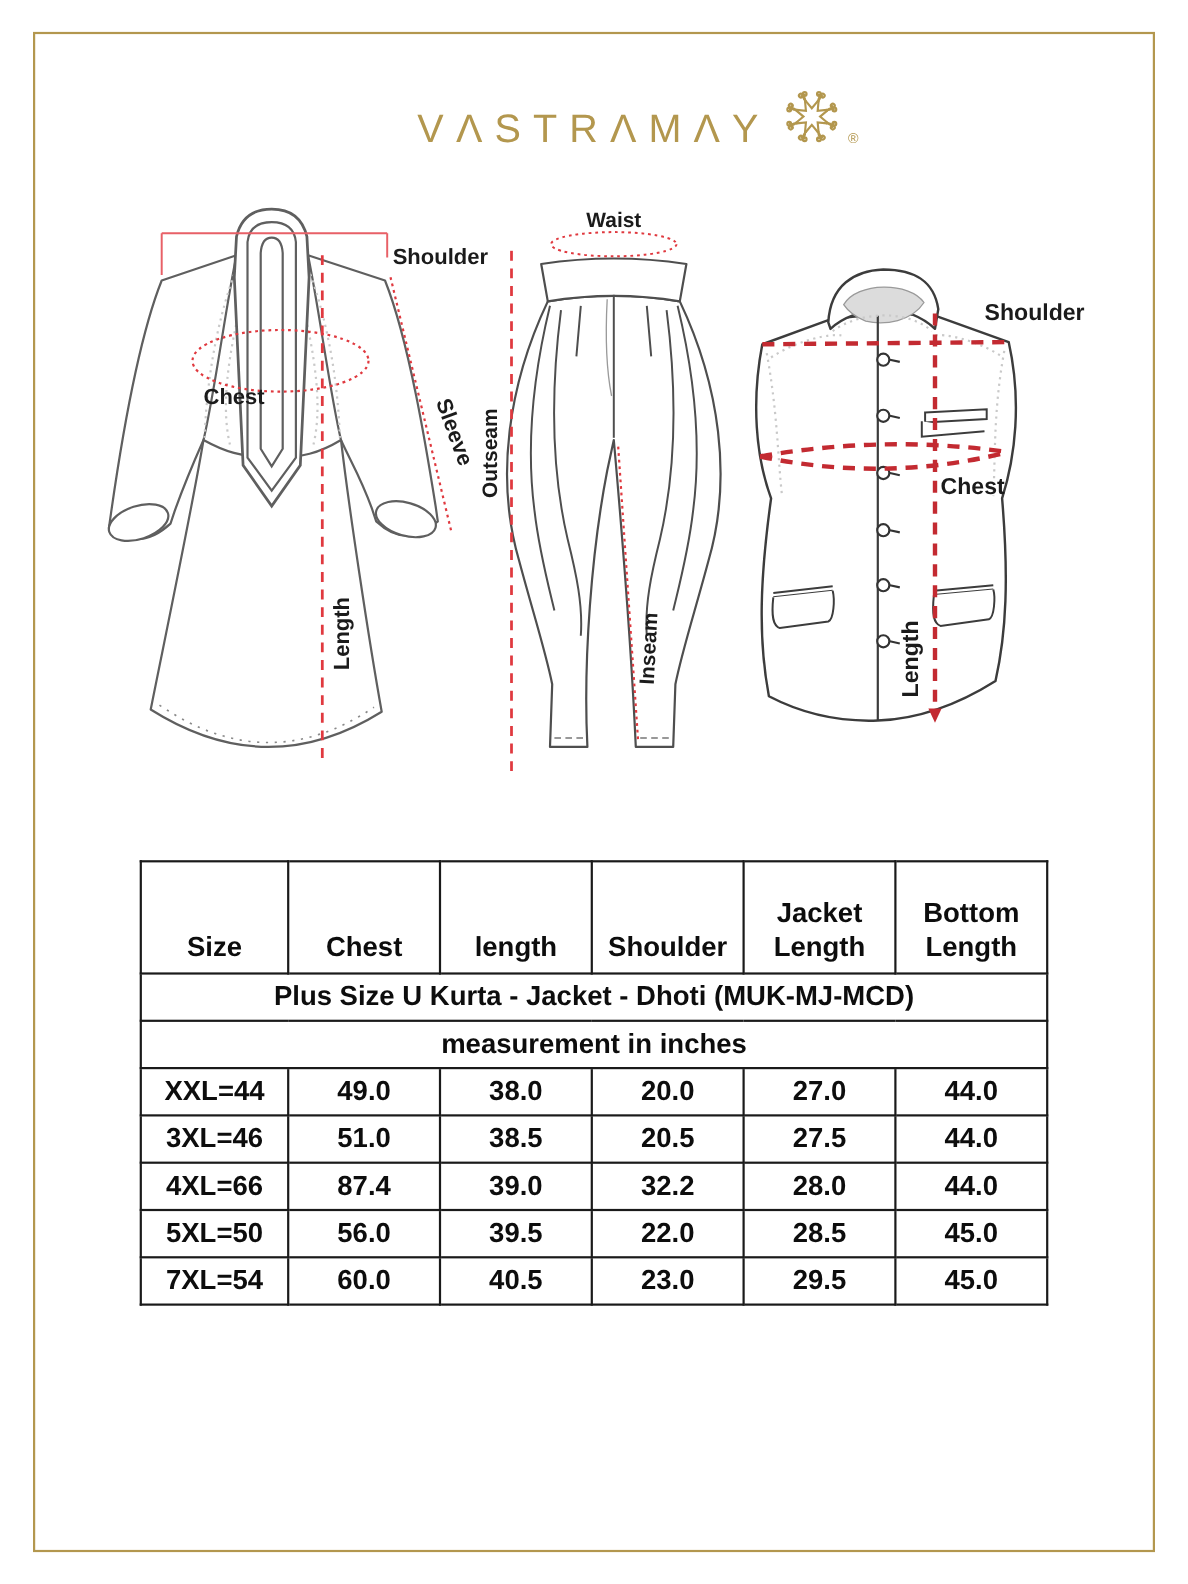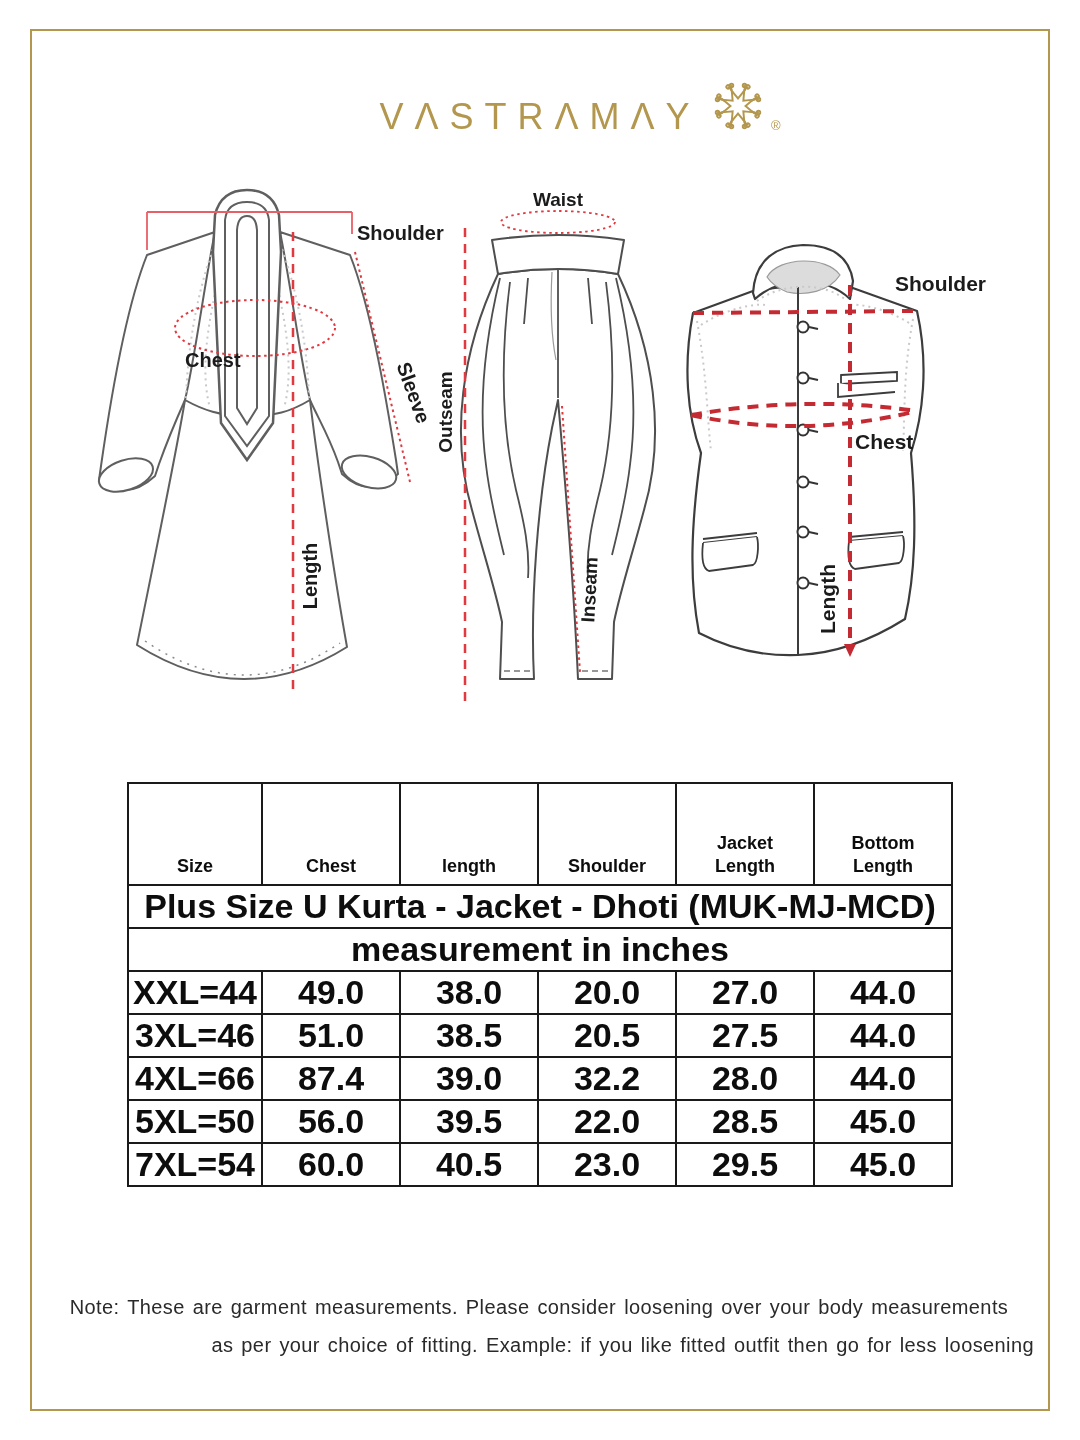--- a/index.html
+++ b/index.html
@@ -19,22 +19,22 @@
   svg text{font-family:"Liberation Sans",sans-serif;fill:#1b1b1b;}
   .lbl{font-size:20px;font-weight:600;}
   .lblb{font-size:21px;font-weight:700;}
 
   
   .size-table{position:absolute;left:127px;top:782px;border-collapse:collapse;
               color:#0d0d0d;font-weight:bold;table-layout:fixed;}
   .size-table td,.size-table th{border:2px solid #1a1a1a;text-align:center;padding:0;}
   .tbl-title{font-size:29px;height:43px;}
   .tbl-sub{font-size:21px;height:35px;}
-  .size-table thead th{height:93px;font-size:18px;vertical-align:bottom;padding-bottom:7px;line-height:1.25;}
-  .size-table tbody td{height:41px;font-size:34px;}
+  .size-table thead th{height:93px;font-size:25px;vertical-align:bottom;padding-bottom:7px;line-height:1.25;}
+  .size-table tbody td{height:41px;font-size:25px;}
   .th-line{display:block;}
 
   
   .note{position:absolute;left:44px;right:46px;top:1288px;color:#2a2a2a;
         font-size:20px;letter-spacing:0.4px;word-spacing:2px;line-height:38px;}
   .note .l1{text-align:center;}
   .note .l2{text-align:right;}
 </style>
 </head>
 <body>
@@ -301,17 +301,13 @@
         <td>7XL=54</td>
           <td>60.0</td>
           <td>40.5</td>
           <td>23.0</td>
           <td>29.5</td>
           <td>45.0</td>
       </tr>
     </tbody>
   </table>
 
-  <div class="note">
-    <div class="l1">Note: These are garment measurements. Please consider loosening over your body measurements</div>
-    <div class="l2">as per your choice of fitting. Example: if you like fitted outfit then go for less loosening</div>
-  </div>
 </div>
 
 </body></html>

